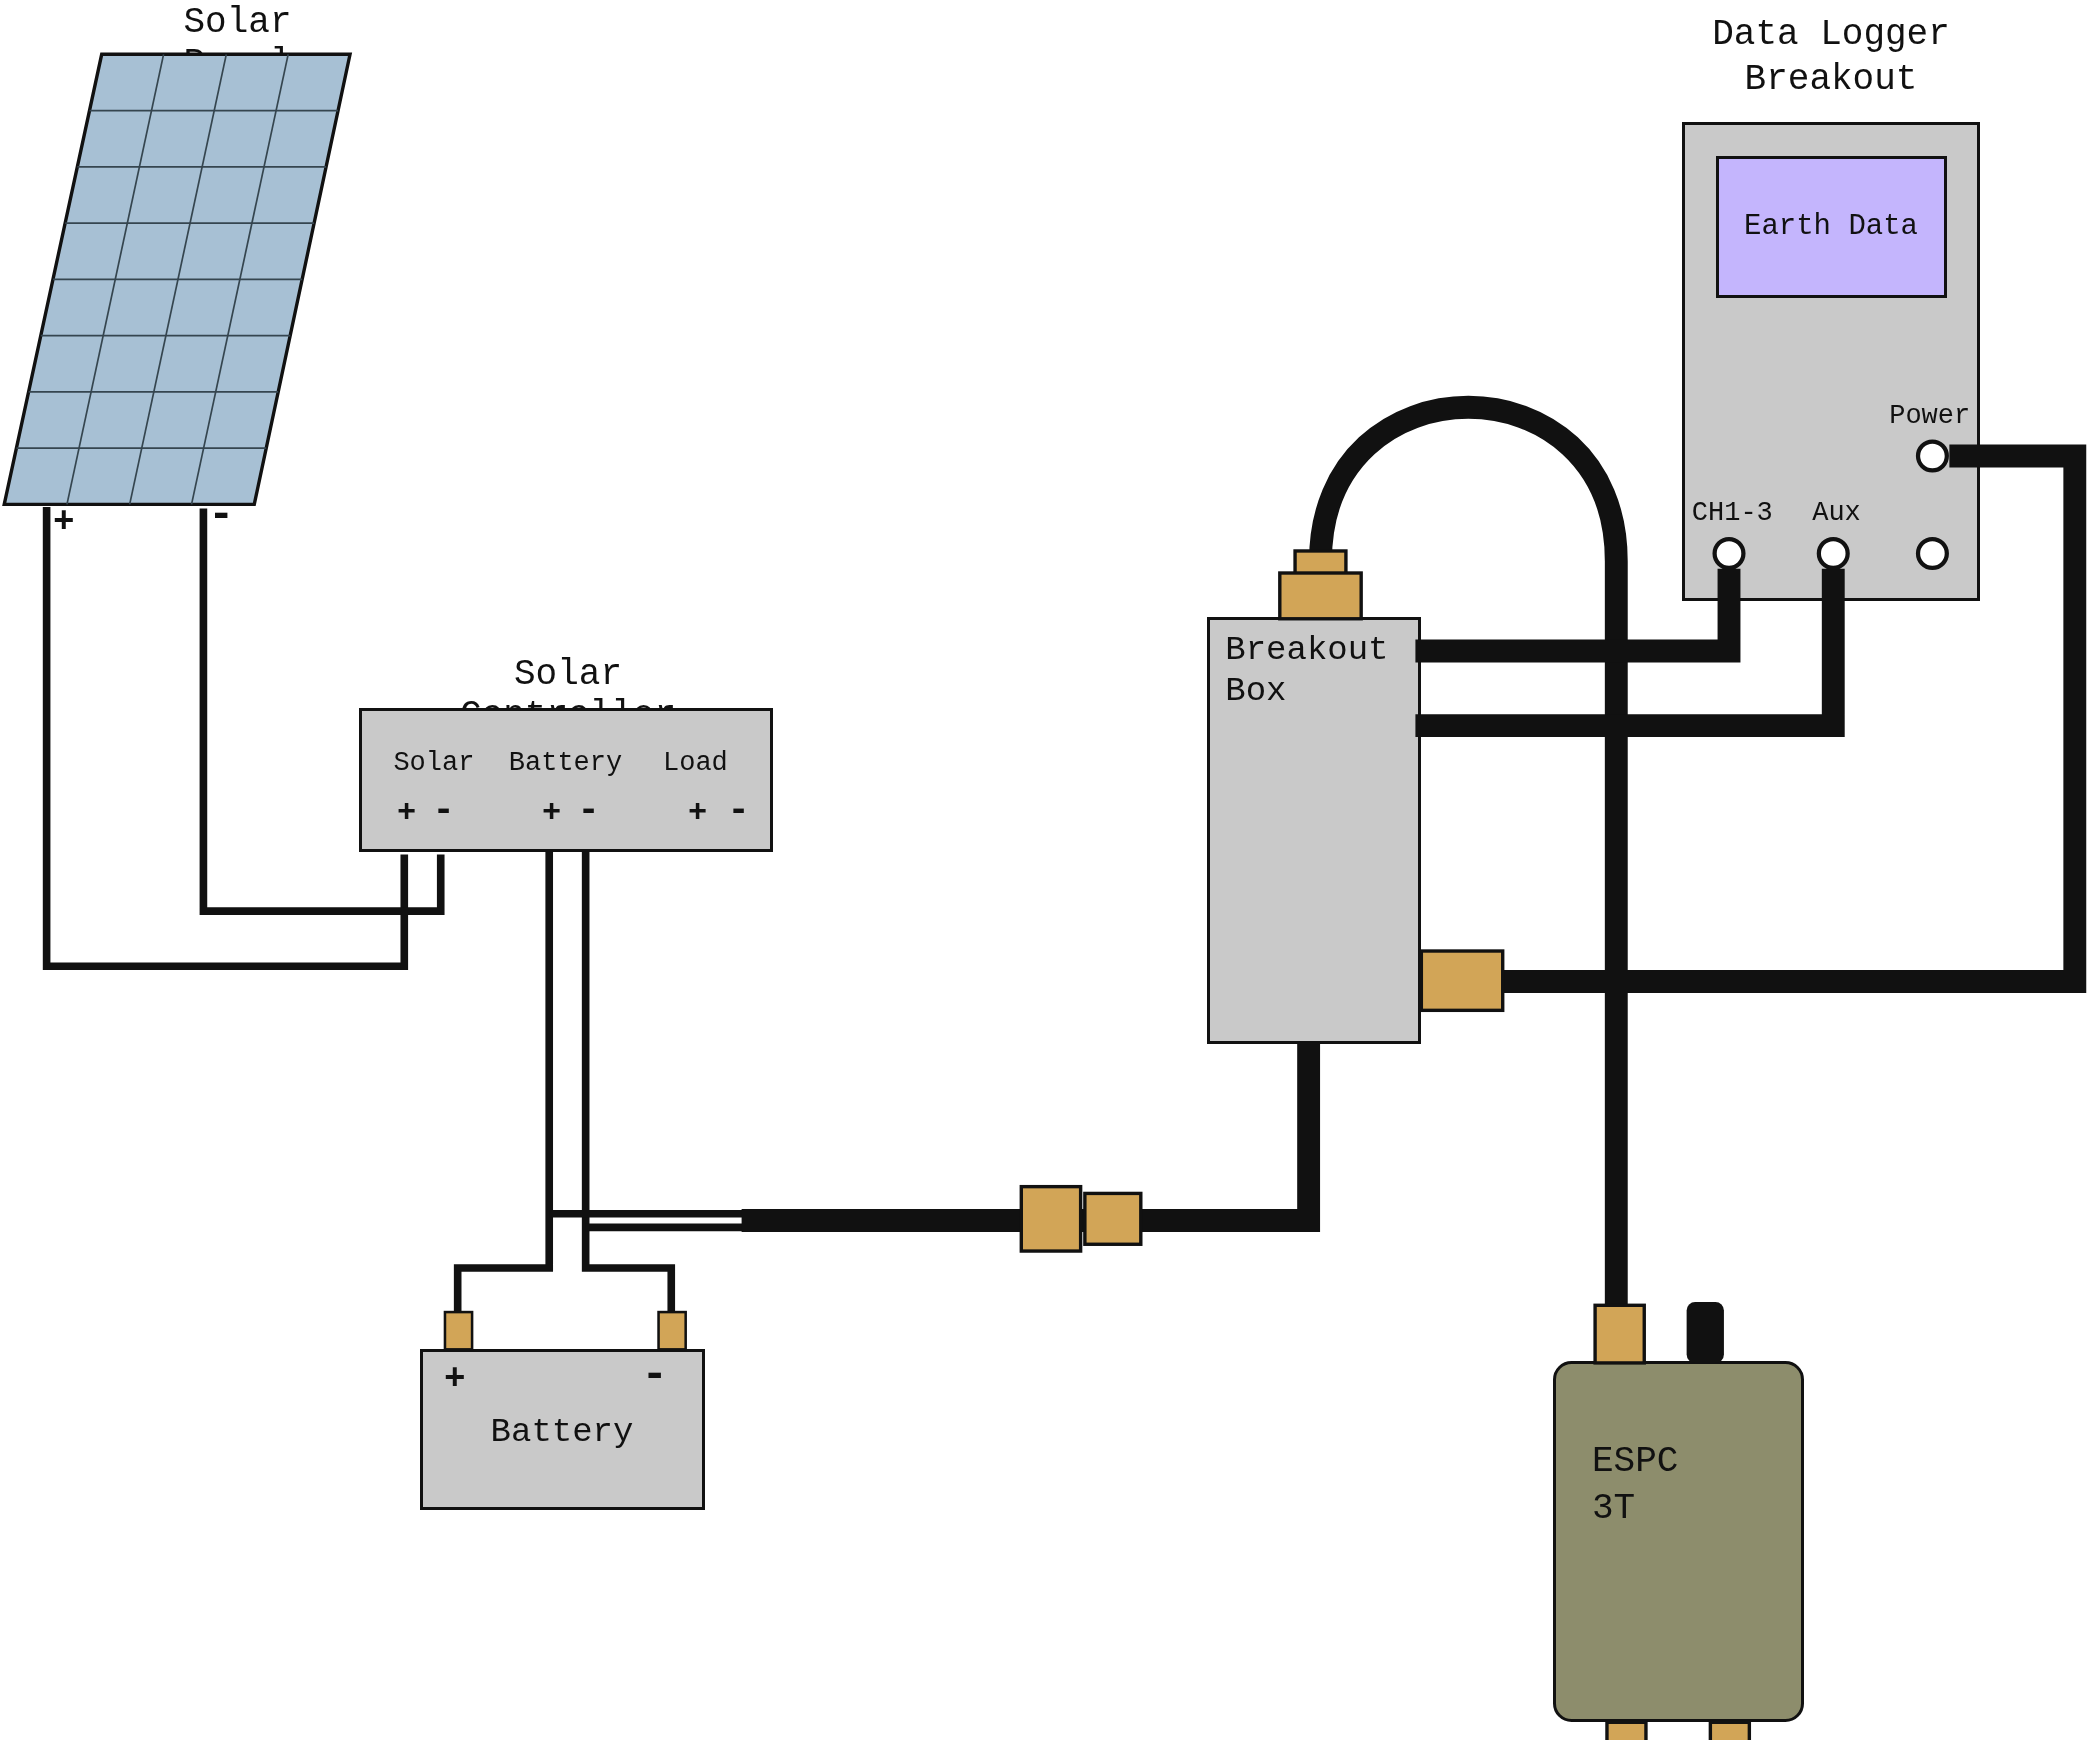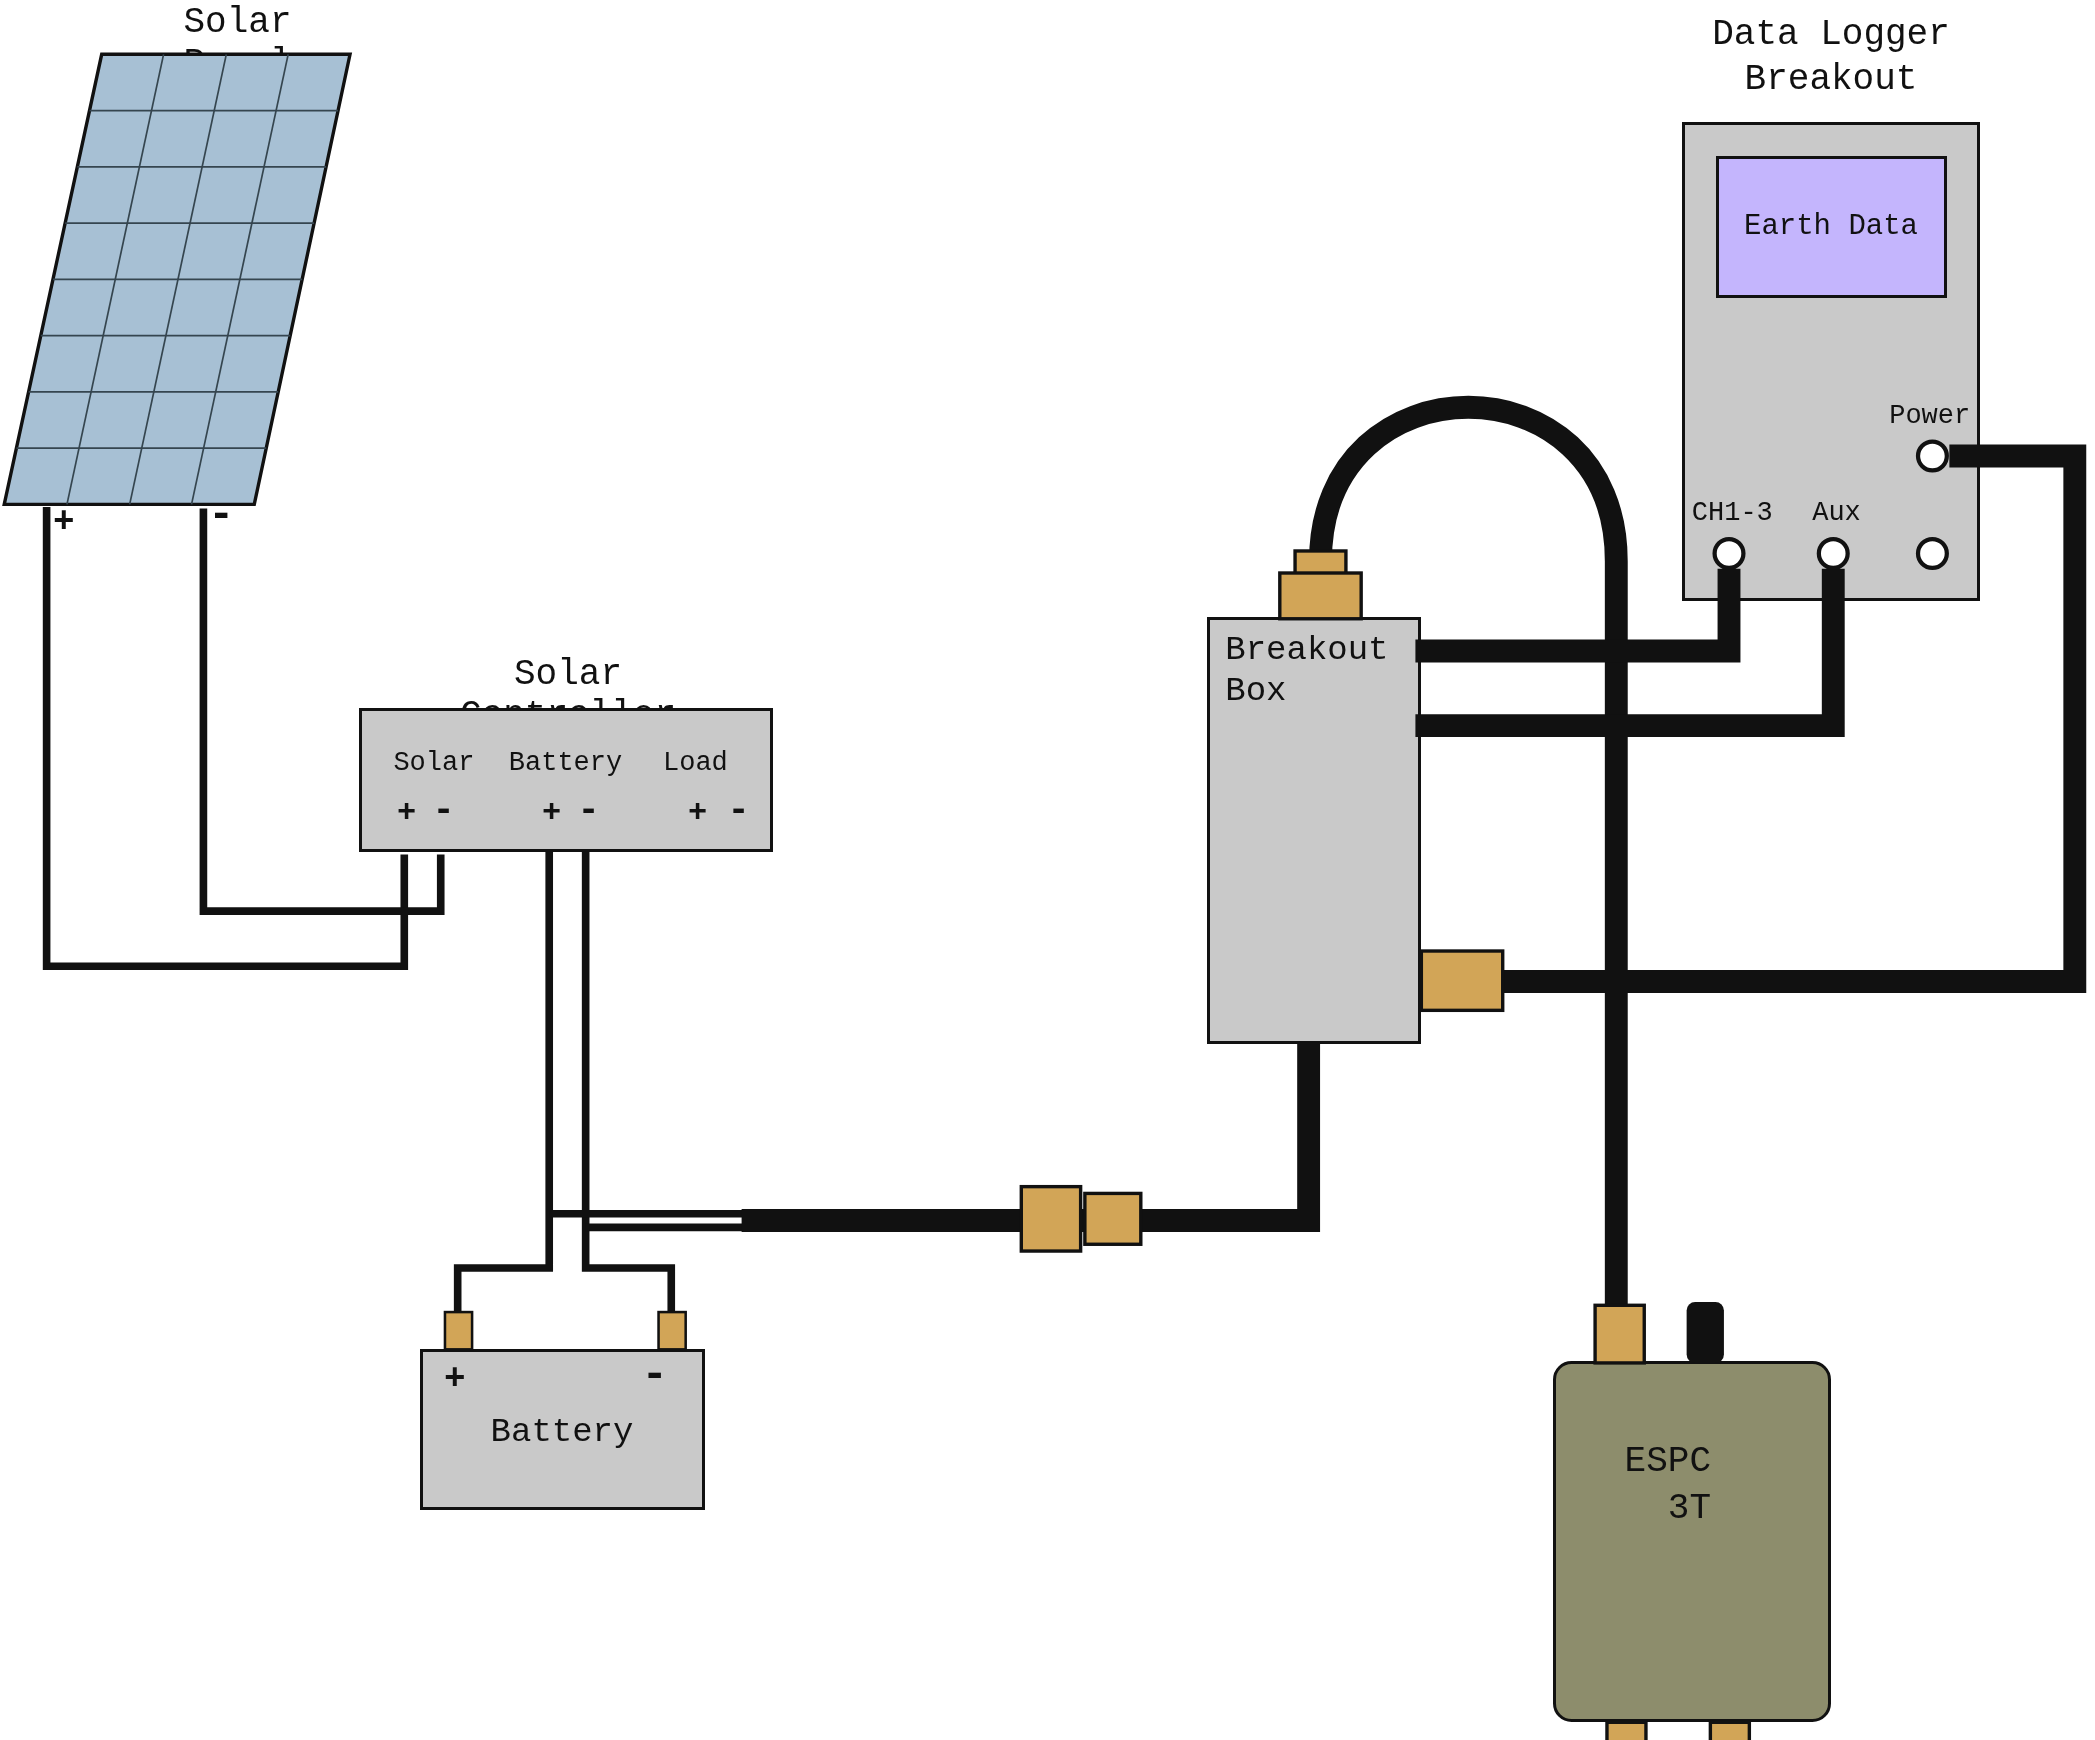--- a/index.html
+++ b/index.html
@@ -71,21 +71,21 @@
   <div class="label center" style="left:1687px;top:12px;width:288px;font-size:36px;line-height:1.25;">Data Logger Breakout</div>
   <div class="box" style="left:1682px;top:122px;width:298px;height:479px;">
     <div class="screen" style="left:30.5px;top:30.5px;width:231px;height:142px;">
       <span class="label" style="position:static;font-size:29px;">Earth Data</span>
     </div>
     <div class="label" style="right:6.8px;top:276px;font-size:27px;">Power</div>
     <div class="label" style="left:6.8px;top:373px;width:81px;font-size:27px;">CH1-3</div>
     <div class="label" style="left:125px;top:373px;width:53px;text-align:center;font-size:27px;">Aux</div>
   </div>
 
-  <div class="box" style="left:1553px;top:1361px;width:278px;height:361px;background:#8d8d6c;border-radius:18.6px;text-align:right;">
+  <div class="box" style="left:1553px;top:1361px;width:251px;height:361px;background:#8d8d6c;border-radius:18.6px;">
     <div class="label" style="left:36px;top:75px;width:119px;font-size:36px;line-height:1.3;">ESPC 3T</div>
   </div>
 
   <svg id="wires-svg" width="2096" height="1741" viewBox="0 0 2473 2054">
 
     <g>
       <polygon points="120,64 413,64 300,595 5,595" fill="#a7c0d4" stroke="#111" stroke-width="4"></polygon>
       <g stroke="#35454f" stroke-width="2">
         <line x1="193" y1="64" x2="79" y2="595"></line>
         <line x1="267" y1="64" x2="153" y2="595"></line>

